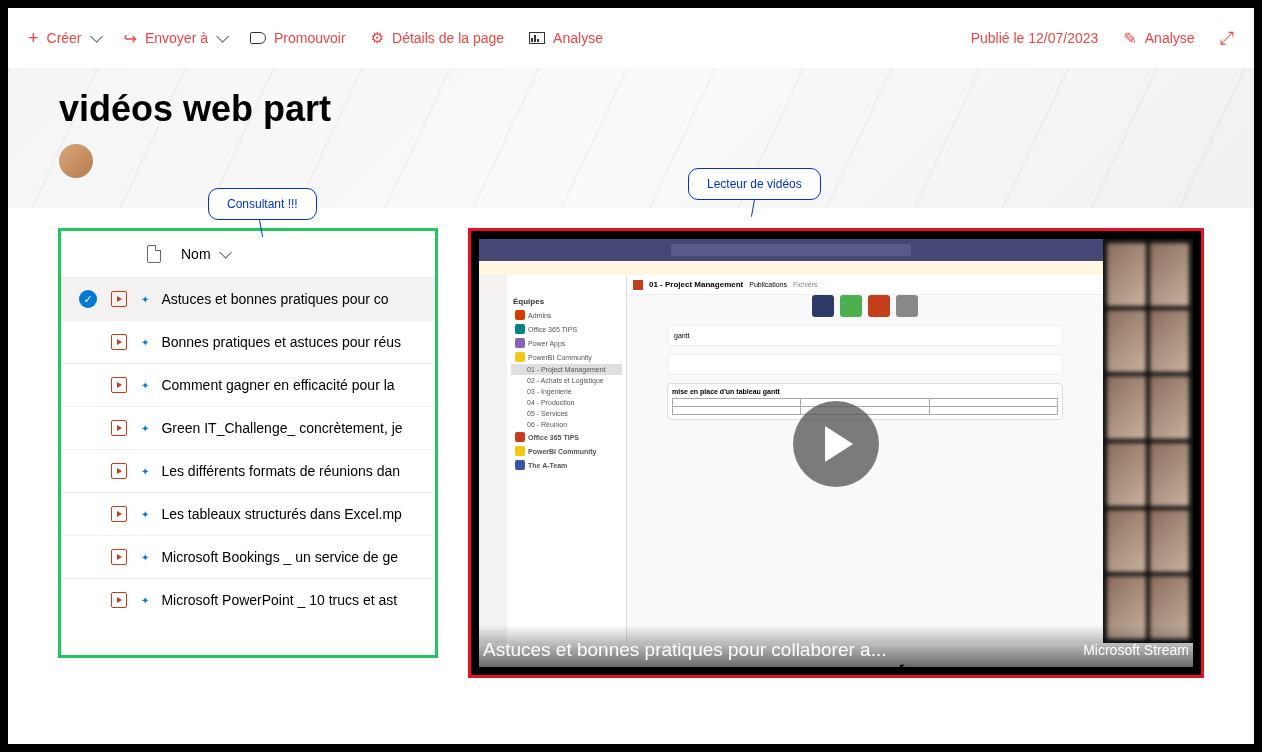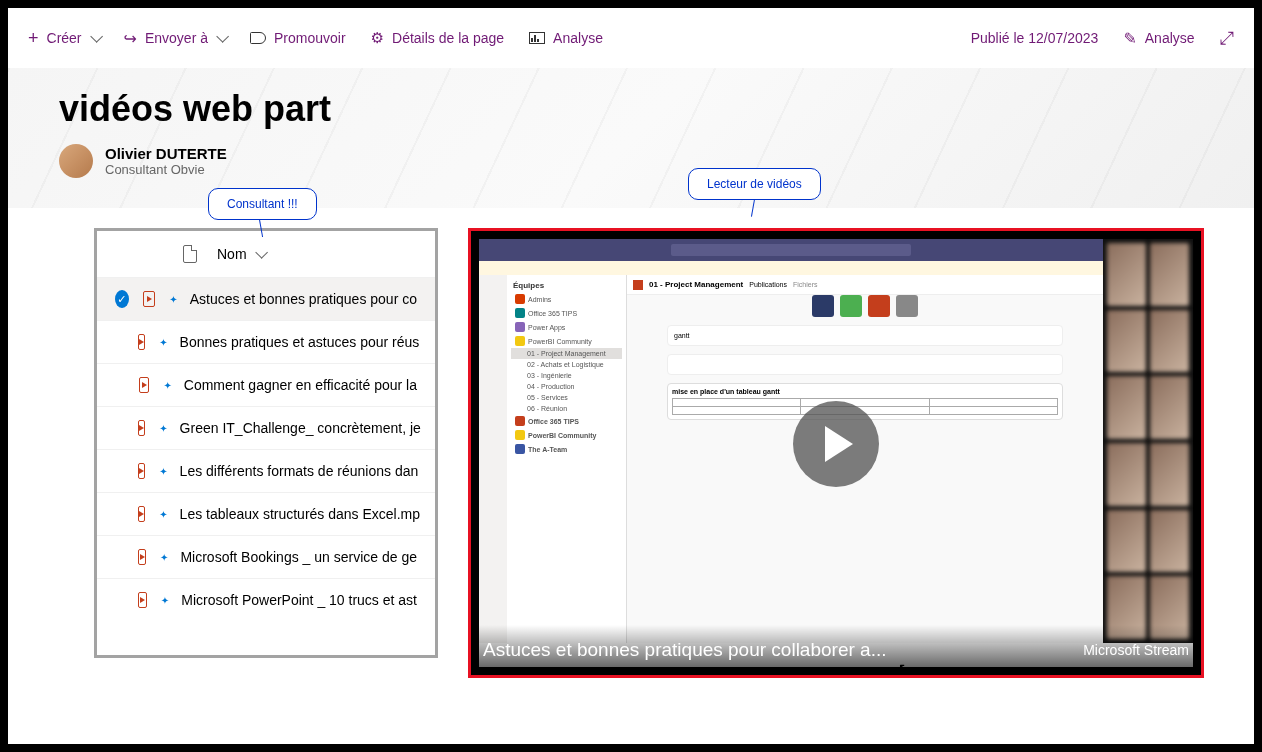--- a/index.html
+++ b/index.html
@@ -1,18 +1,18 @@
 <!DOCTYPE html>
 <html><head>
 <meta charset="utf-8">
 <style>
 * { box-sizing: border-box; margin: 0; padding: 0; }
 body { font-family: "Segoe UI", Arial, sans-serif; background: #000; width: 1262px; height: 752px; overflow: hidden; position: relative; }
 .page { background: #fff; width: 1246px; height: 736px; position: absolute; left: 8px; top: 8px; }
-.toolbar { display: flex; align-items: center; padding: 10px 20px; height: 60px; gap: 25px; font-size: 14px; color: #701a75; }
+.toolbar { display: flex; align-items: center; padding: 10px 20px; height: 60px; gap: 25px; font-size: 14px; color: #ef4444; }
 .toolbar-spacer { flex: 1; }
 .toolbar-item { display: flex; align-items: center; gap: 8px; cursor: pointer; }
 .icon { display: inline-flex; align-items: center; justify-content: center; }
 .plus-icon::before { content: "+"; font-size: 18px; font-weight: 300; }
 .chevron-down::before { content: ""; display: inline-block; width: 8px; height: 8px; border-right: 1.5px solid #666; border-bottom: 1.5px solid #666; transform: rotate(45deg) translateY(-3px); }
 .share-icon::before { content: "↪"; font-size: 16px; }
 .megaphone-icon::before { content: ""; display: inline-block; width: 14px; height: 10px; border: 1.5px solid #333; border-radius: 2px 8px 8px 2px; }
 .gear-icon::before { content: "⚙"; font-size: 15px; }
 .analytics-icon { width: 16px; height: 12px; border: 1.5px solid #333; display: inline-flex; align-items: flex-end; gap: 1px; padding: 1px; }
 .analytics-icon i { width: 2px; background: #333; }
@@ -22,21 +22,21 @@
 .hero { position: relative; height: 140px; padding: 0 51px; background: linear-gradient(135deg, #f5f5f5 0%, #fafafa 50%, #f0f0f0 100%); }
 .hero::before { content: ""; position: absolute; inset: 0; background: repeating-linear-gradient(115deg, rgba(0,0,0,0.03) 0 2px, transparent 2px 80px); }
 .page-title { font-size: 36px; font-weight: 600; padding-top: 20px; position: relative; }
 .author { display: flex; align-items: center; gap: 12px; margin-top: 14px; position: relative; }
 .avatar { width: 34px; height: 34px; border-radius: 50%; background: linear-gradient(135deg,#d9a87c,#b57a4c); }
 .author-name { font-weight: 600; font-size: 15px; }
 .author-role { font-size: 13px; color: #666; }
 .content { display: flex; padding: 20px 50px; gap: 30px; position: relative; }
 .col-left { width: 380px; position: relative; }
 .section-title { font-size: 24px; font-weight: 600; margin: 15px 0 20px 8px; }
-.list-box { border: 3px solid #a3a3a3; padding: 0; height: 430px; overflow: hidden; margin-left: 36px; }
+.list-box { border: 3px solid #22c55e; padding: 0; height: 430px; overflow: hidden; }
 .list-hdr { display: flex; align-items: center; padding: 14px 24px; gap: 20px; font-size: 14px; }
 .doc-icon { width: 14px; height: 18px; border: 1.5px solid #666; border-radius: 2px; position: relative; }
 .doc-icon::after { content: ""; position: absolute; top: -1px; right: -1px; width: 5px; height: 5px; background: #fff; border-left: 1.5px solid #666; border-bottom: 1.5px solid #666; }
 .col-hdr { display: flex; align-items: center; gap: 8px; font-weight: 400; cursor: pointer; }
 .list-row { display: flex; align-items: center; padding: 12px 18px; gap: 14px; font-size: 14px; border-top: 1px solid #f0f0f0; cursor: pointer; white-space: nowrap; overflow: hidden; }
 .list-row.selected { background: #f3f2f1; }
 .check-circle { width: 18px; height: 18px; border-radius: 50%; background: #0078d4; display: flex; align-items: center; justify-content: center; color: #fff; font-size: 11px; visibility: hidden; }
 .list-row.selected .check-circle { visibility: visible; }
 .video-icon { width: 16px; height: 16px; border: 1.5px solid #c43e1c; border-radius: 2px; display: flex; align-items: center; justify-content: center; }
 .video-icon::after { content: ""; width: 0; height: 0; border-left: 5px solid #c43e1c; border-top: 3px solid transparent; border-bottom: 3px solid transparent; }
@@ -47,21 +47,21 @@
 .callout.callout-player::after { transform: translateX(-50%) rotate(10deg); }
 .callout.callout-playlist { top: -40px; left: 150px; }
 .col-right { flex: 1; position: relative; }
 .player-box { border: 3px solid #e81123; height: 450px; background: #000; position: relative; overflow: hidden; }
 .player-inner { position: absolute; inset: 8px; background: #fff; }
 .teams-chrome { position: absolute; left: 0; right: 90px; top: 0; height: 22px; background: #464775; display:flex; align-items:center; }
 .teams-search { margin: 0 auto; width: 240px; height: 12px; background: #5b5b8a; border-radius: 2px; }
 .teams-banner { position:absolute; left:0; right:90px; top:22px; height:14px; background:#fff7e0; }
 .teams-leftbar { position: absolute; left: 0; top: 36px; width: 28px; bottom: 24px; background: #f3f2f1; }
 .teams-sidebar { position: absolute; left: 28px; top: 36px; width: 120px; bottom: 24px; background: #fff; border-right: 1px solid #ddd; padding: 4px; }
-.sb-title { font-size: 8px; font-weight: 700; color: #333; padding: 2px; }
+.sb-title { font-size: 8px; font-weight: 700; color: #333; padding: 2px; margin-top: 16px; }
 .sb-item { font-size: 7px; padding: 2px 4px; color: #555; display:flex; align-items:center; gap:3px; }
 .sb-item.sel { background: #e1dfdd; }
 .sb-dot { width:10px; height:10px; border-radius:2px; }
 .teams-main { position: absolute; left: 148px; top: 36px; right: 90px; bottom: 24px; background: #f9f9f9; }
 .teams-main-hdr { height: 20px; background: #fff; border-bottom: 1px solid #eee; display:flex; align-items:center; padding: 0 6px; gap:6px; }
 .red-sq { width:10px; height:10px; background:#c43e1c; }
 .t-tab { font-size: 8px; font-weight:600; }
 .t-conv { text-align:center; font-size:8px; color:#666; padding: 20px 0 6px; }
 .t-tiles { display:flex; justify-content:center; gap:6px; }
 .t-tile { width:22px; height:22px; border-radius:3px; }
@@ -118,24 +118,20 @@
     </div>
     <div class="toolbar-item">
       <span class="icon expand-icon"></span>
     </div>
   </div>
 
   <div class="hero">
     <h1 class="page-title">vidéos web part</h1>
     <div class="author">
       <div class="avatar"></div>
-      <div>
-        <div class="author-name">Olivier DUTERTE</div>
-        <div class="author-role">Consultant Obvie</div>
-      </div>
     </div>
   </div>
 
   <div class="content">
 
     <div class="col-left">
       <div class="callout callout-playlist">
         <span>Consultant !!!</span>
       </div>
       <div class="list-box">

